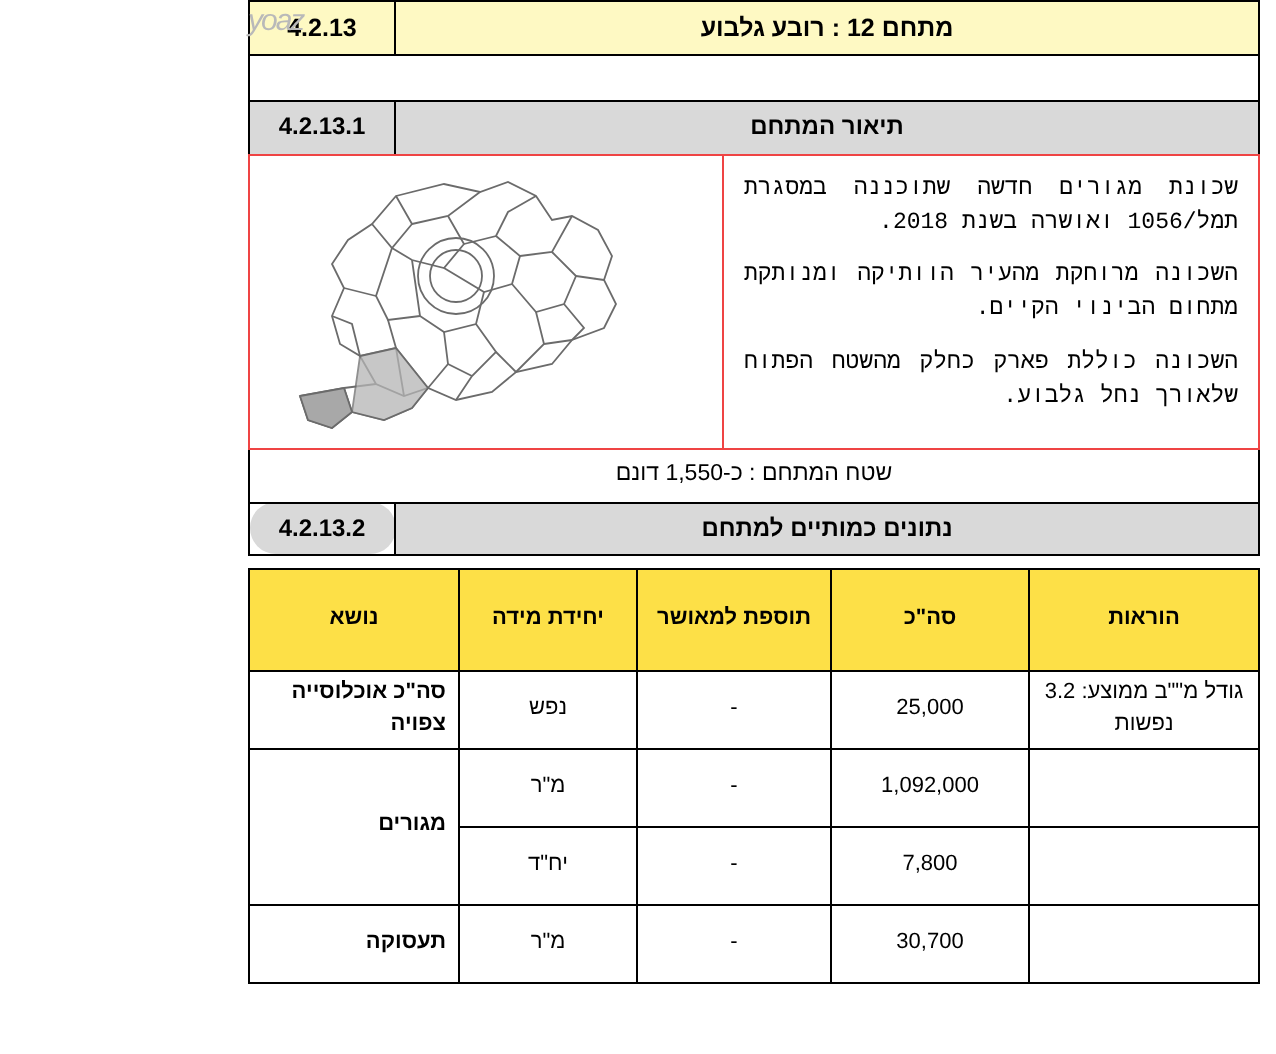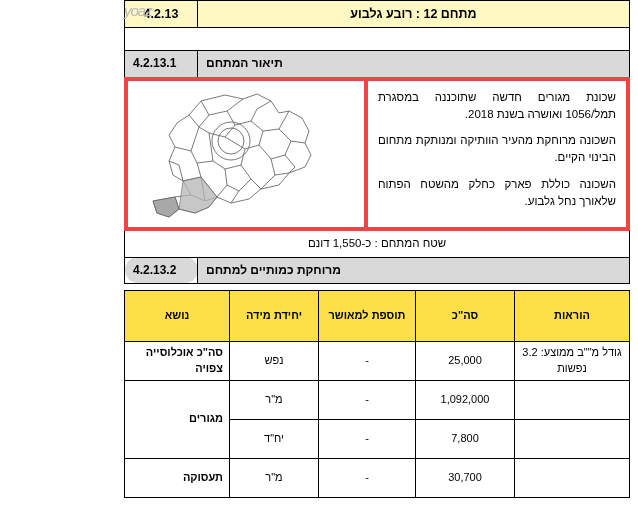--- a/index.html
+++ b/index.html
@@ -58,27 +58,28 @@
   .blank-row td {
     height: 16px;
     background: #ffffff;
     border: 1px solid #000000;
   }
 
   .section-head td {
     background: #d9d9d9;
     font-weight: bold;
     font-size: 12px;
-    text-align: left;
+    text-align: center;
     padding: 4px 8px;
   }
 
   
   .desc-table td {
-    border: 4px solid #ef4444;
+    border: 1px solid #ef4444;
+    font-family: Liberation Mono, monospace;
   }
   .desc-cell {
     padding: 8px 10px 4px 10px;
   }
   .desc-cell p {
     margin: 0 0 9px 0;
     font-size: 11.5px;
     line-height: 1.5;
     text-align: justify;
     text-justify: inter-word;
@@ -209,21 +210,21 @@
       </td>
     </tr>
   </tbody>
     </table>
 
   <div class="area-line">שטח המתחם : כ-1,550 דונם</div>
 
   <table style="margin-top:-1px;">
     <tbody>
         <tr class="section-head">
-      <td>מרוחקת כמותיים למתחם</td>
+      <td>נתונים כמותיים למתחם</td>
       <td class="sec-num" style="width:56px;border-radius:13px;">4.2.13.2</td>
     </tr>
   </tbody>
     </table>
 
   <table class="data-table" style="margin-top:6px;">
     <tbody>
         <tr>
       <th class="col-notes">הוראות</th>
       <th class="col-total">סה"כ</th>

